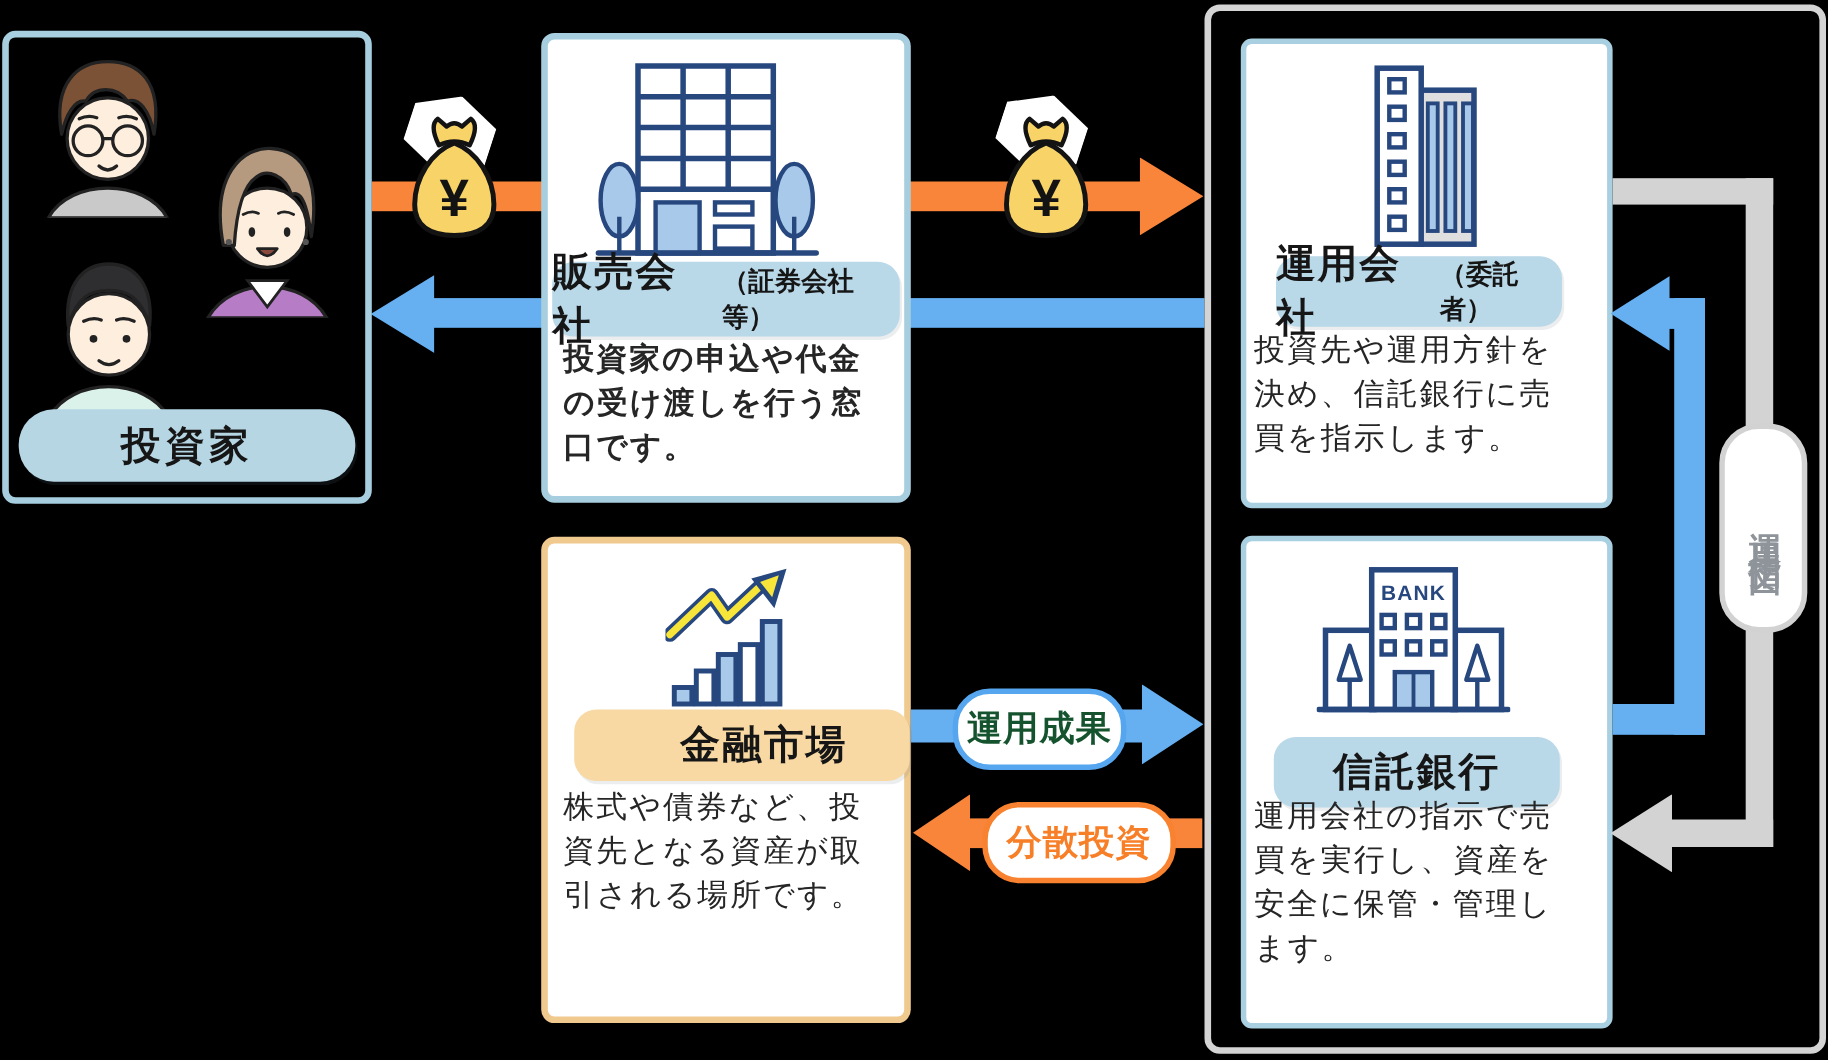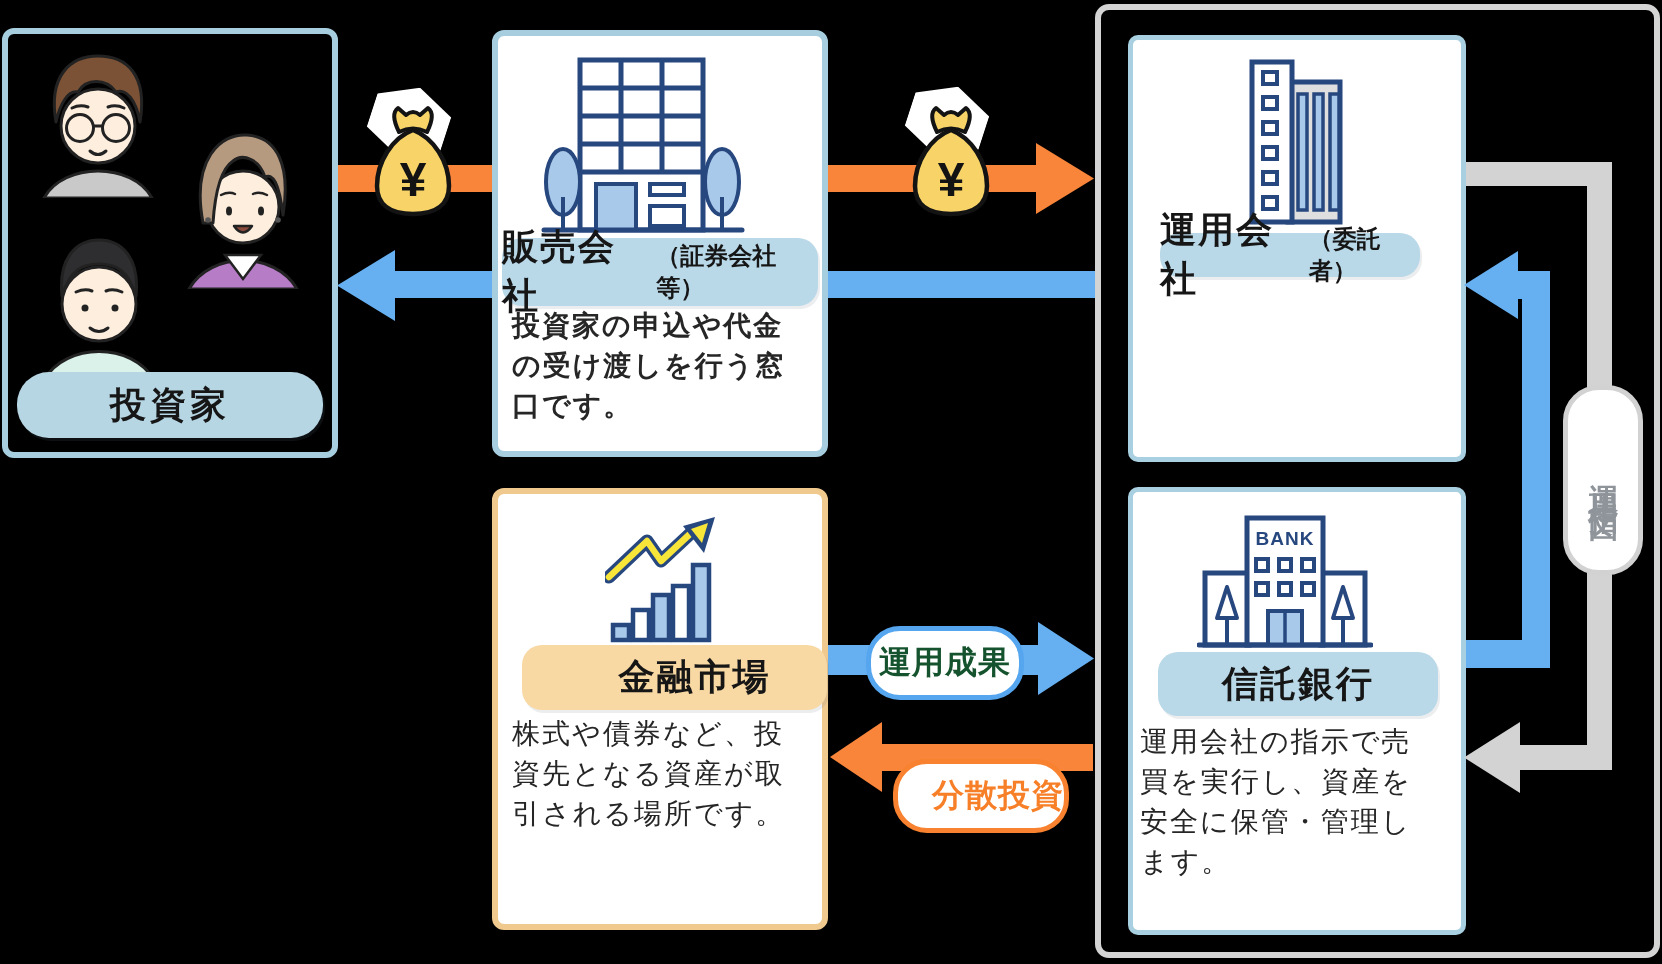--- a/index.html
+++ b/index.html
@@ -193,24 +193,27 @@
       <rect x="15" y="39" width="14" height="12" fill="#fff" stroke="#27477f" stroke-width="4"></rect>
       <rect x="15" y="64" width="14" height="12" fill="#fff" stroke="#27477f" stroke-width="4"></rect>
       <rect x="15" y="89" width="14" height="12" fill="#fff" stroke="#27477f" stroke-width="4"></rect>
       <rect x="15" y="114" width="14" height="12" fill="#fff" stroke="#27477f" stroke-width="4"></rect>
       <rect x="15" y="139" width="14" height="12" fill="#fff" stroke="#27477f" stroke-width="4"></rect>
       <rect x="50" y="36" width="9" height="116" fill="#a9c9ea" stroke="#27477f" stroke-width="3.5"></rect>
       <rect x="66" y="36" width="9" height="116" fill="#a9c9ea" stroke="#27477f" stroke-width="3.5"></rect>
       <rect x="82" y="36" width="9" height="116" fill="#a9c9ea" stroke="#27477f" stroke-width="3.5"></rect>
     </svg>
   </div>
-  <div class="pill blue" style="left:1160px;top:233px;width:260px;height:44px;">
+  <div class="pill blue" style="left:1160px;top:233px;width:260px;height:64px;">
     <span class="pill-title">運用会社</span>
     <span class="pill-sub">（委託者）</span>
   </div>
+  <div class="desc" style="left:1140px;top:298px;width:310px;">投資先や運用方針を
+決め、信託銀行に売
+買を指示します。</div>
 
   <div class="inner-panel" style="left:1128px;top:487px;width:338px;height:448px;"></div>
   <div class="icon-wrap" style="left:1197px;top:515px;">
     <svg width="176" height="135" viewBox="0 0 176 135">
       <rect x="8" y="58" width="44" height="72" fill="#fff" stroke="#27477f" stroke-width="5"></rect>
       <rect x="124" y="58" width="44" height="72" fill="#fff" stroke="#27477f" stroke-width="5"></rect>
       <rect x="50" y="3" width="76" height="127" fill="#fff" stroke="#27477f" stroke-width="5"></rect>
       <text x="88" y="30" text-anchor="middle" font-size="19" font-weight="bold" letter-spacing="1" fill="#27477f" font-family="Liberation Sans, sans-serif">BANK</text>
       <rect x="59" y="44" width="12" height="12" fill="#fff" stroke="#27477f" stroke-width="4"></rect>
       <rect x="82" y="44" width="12" height="12" fill="#fff" stroke="#27477f" stroke-width="4"></rect>
@@ -220,37 +223,37 @@
       <rect x="105" y="68" width="12" height="12" fill="#fff" stroke="#27477f" stroke-width="4"></rect>
       <rect x="71" y="96" width="34" height="34" fill="#a9c9ea" stroke="#27477f" stroke-width="4"></rect>
       <line x1="88" y1="96" x2="88" y2="130" stroke="#27477f" stroke-width="3.5"></line>
       <path d="M30,72 L20,103 L40,103 Z" fill="#fff" stroke="#27477f" stroke-width="4" stroke-linejoin="round"></path>
       <line x1="30" y1="103" x2="30" y2="128" stroke="#27477f" stroke-width="4"></line>
       <path d="M146,72 L136,103 L156,103 Z" fill="#fff" stroke="#27477f" stroke-width="4" stroke-linejoin="round"></path>
       <line x1="146" y1="103" x2="146" y2="128" stroke="#27477f" stroke-width="4"></line>
       <line x1="2" y1="130" x2="174" y2="130" stroke="#27477f" stroke-width="5" stroke-linecap="round"></line>
     </svg>
   </div>
-  <div class="pill blue" style="left:1158px;top:652px;width:280px;height:64px;flex-direction:column;">
+  <div class="pill blue" style="left:1158px;top:670px;width:260px;height:64px;flex-direction:column;">
     <span class="pill-title">信託銀行</span>
   </div>
   <div class="desc" style="left:1140px;top:722px;width:310px;">運用会社の指示で売
 買を実行し、資産を
 安全に保管・管理し
 ます。</div>
 
   <div class="bar blue z2" style="left:828px;top:645px;width:212px;height:30px;"></div>
   <div class="head blue right z2" style="left:1038px;top:622px;width:56px;height:73px;"></div>
   <div class="flow-pill blue" style="left:866px;top:626px;width:148px;height:64px;">
     <span>運用成果</span>
   </div>
 
   <div class="bar orange z2" style="left:876px;top:744px;width:217px;height:27px;"></div>
   <div class="head orange left z2" style="left:830px;top:722px;width:52px;height:70px;"></div>
-  <div class="flow-pill orange" style="left:893px;top:759px;width:166px;height:64px;justify-content:flex-end;">
+  <div class="flow-pill orange" style="left:893px;top:729px;width:166px;height:64px;">
     <span>分散投資</span>
   </div>
 
   <div class="bar blue z2" style="left:1506px;top:271px;width:44px;height:28px;"></div>
   <div class="bar blue z2" style="left:1522px;top:271px;width:28px;height:397px;"></div>
   <div class="bar blue z2" style="left:1466px;top:640px;width:84px;height:28px;"></div>
   <div class="head blue left z2" style="left:1464px;top:251px;width:54px;height:68px;"></div>
 
   <div class="bar gray z2" style="left:1466px;top:162px;width:146px;height:24px;"></div>
   <div class="bar gray z2" style="left:1587px;top:162px;width:25px;height:608px;"></div>

